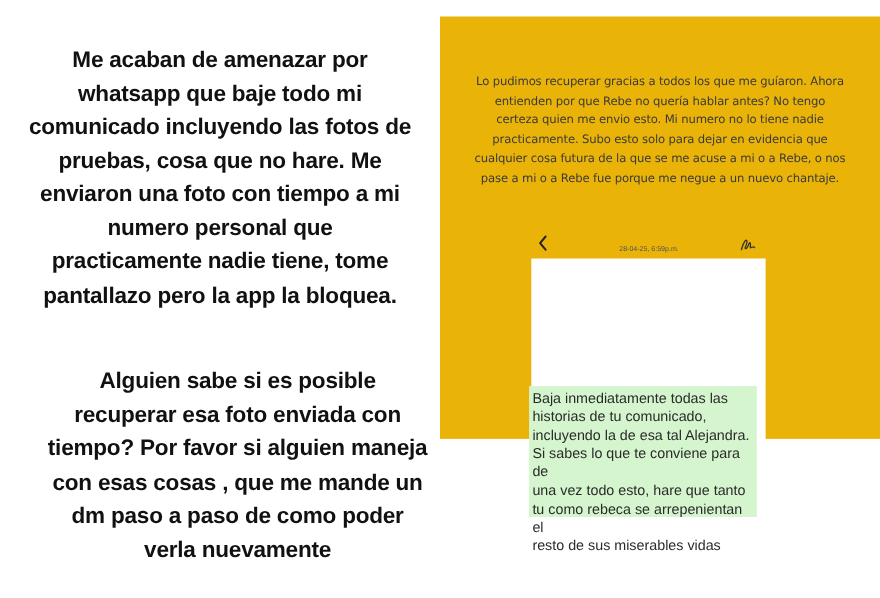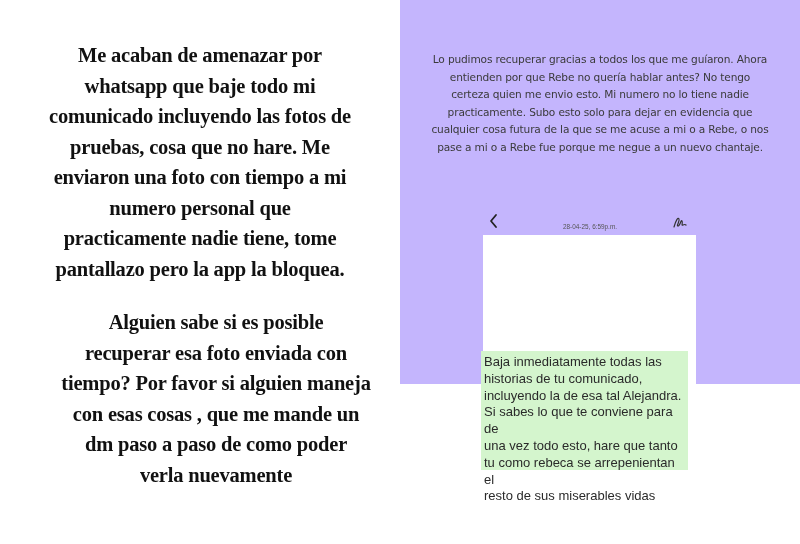--- a/index.html
+++ b/index.html
@@ -6,30 +6,30 @@
   html, body { width: 800px; height: 544px; overflow: hidden; background: #ffffff; }
   body { position: relative; font-family: "DejaVu Sans", sans-serif; }
 
   .left-panel {
     position: absolute; left: 0; top: 0; width: 400px; height: 544px;
     background: #ffffff;
   }
   .left-text {
     position: absolute; left: 0; width: 400px;
     text-align: center; color: #111111;
-    font-family: Liberation Serif, serif; font-weight: bold;
+    font-family: Liberation Sans, sans-serif; font-weight: bold;
     font-size: 20.5px; line-height: 30.5px; letter-spacing: -0.2px;
     white-space: pre-line;
   }
   .left-text.block1 { top: 40px; }
-  .left-text.block2 { top: 307px; padding-left: 32px; }
+  .left-text.block2 { top: 332px; padding-left: 32px; }
 
   .right-panel {
-    position: absolute; left: 400px; top: 0; width: 400px; height: 384px;
-    background: #c4b5fd;
+    position: absolute; left: 400px; top: 15px; width: 400px; height: 384px;
+    background: #eab308;
   }
   .caption {
     position: absolute; left: 16px; top: 51px; width: 368px;
     text-align: center; color: #3a3a3a;
     font-family: "DejaVu Sans", sans-serif; font-size: 10.6px; line-height: 17.6px;
     white-space: pre-line; letter-spacing: -0.15px;
   }
 
   .chat-header {
     position: absolute; left: 480px; top: 207px; width: 220px; height: 28px;

